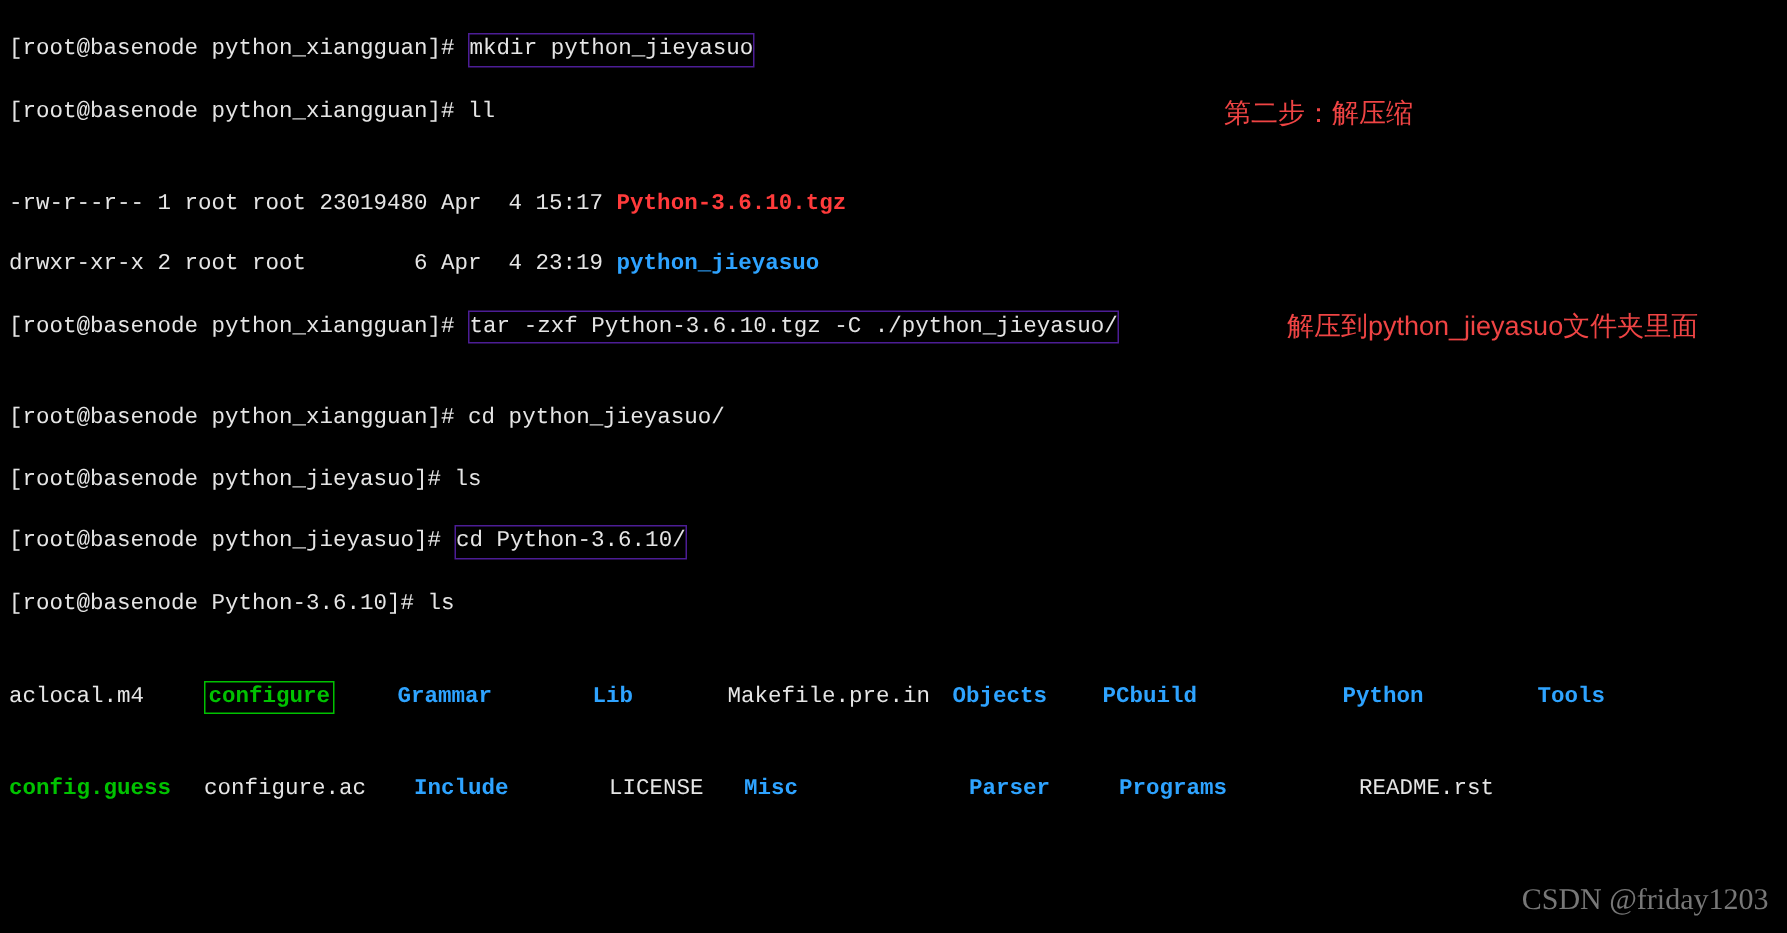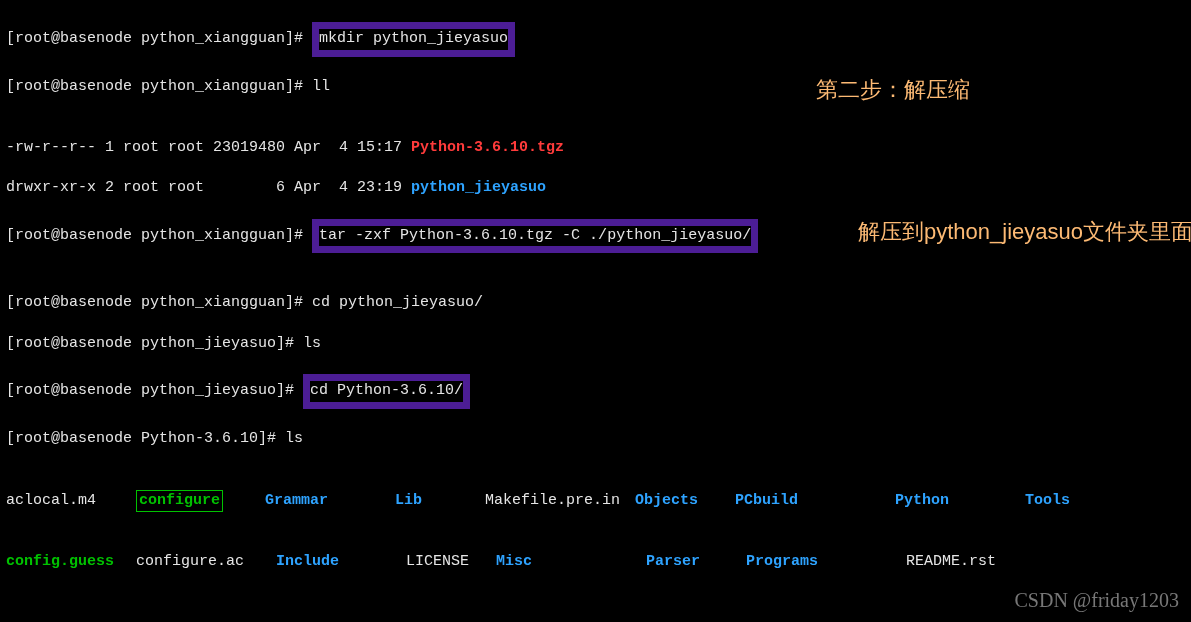--- a/index.html
+++ b/index.html
@@ -13,22 +13,22 @@
     width: 1191px;
     height: 622px;
     overflow: hidden;
     position: relative;
   }
   .term { padding: 2px 6px; white-space: pre; }
   .white { color: #e5e5e5; }
   .red { color: #ff3b3b; font-weight: bold; }
   .blue { color: #2ea3ff; font-weight: bold; }
   .green { color: #00c200; font-weight: bold; }
-  .annotation-red { color: #fdba74; font-family: "Microsoft YaHei","SimHei",sans-serif; font-size: 22px; }
-  .box { border: 7px solid #4c1d95; display: inline-block; }
+  .annotation-red { color: #ef4444; font-family: "Microsoft YaHei","SimHei",sans-serif; font-size: 18px; }
+  .box { border: 1px solid #4c1d95; display: inline-block; }
   .box-green { border: 1px solid #00c200; display: inline-block; padding: 0 2px; }
   .watermark { position: absolute; right: 12px; bottom: 8px; color: #aaa; font-family: Liberation Serif, serif; font-size: 20px; opacity: 0.7;}
   .floating { position: absolute; }
   .line { position: relative; }
 </style>
 </head>
 <body>
 
 <div class="term">
 <div class="line"><span>[root@basenode python_xiangguan]#</span> <span class="box"><span>mkdir python_jieyasuo</span></span></div>

